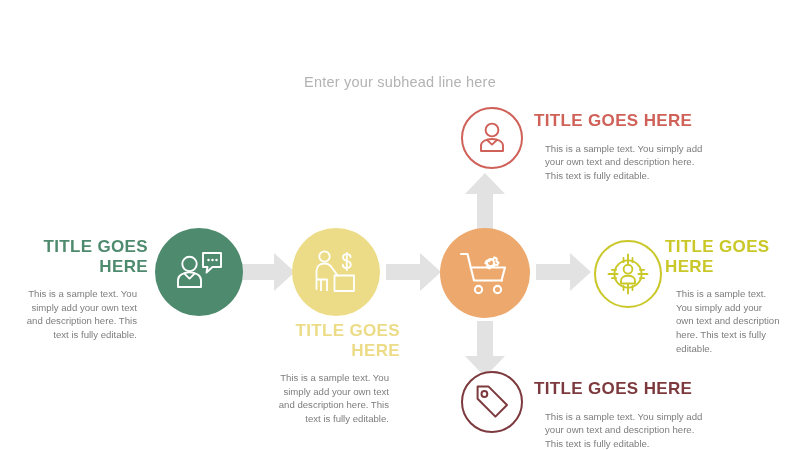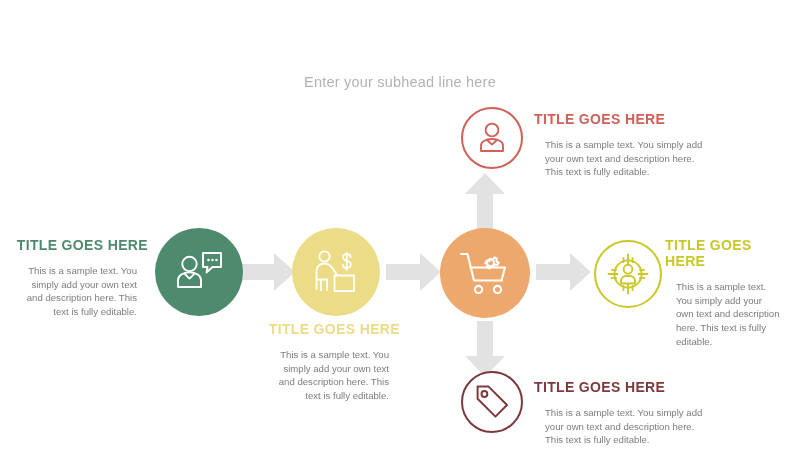--- a/index.html
+++ b/index.html
@@ -34,21 +34,21 @@
 
   .circle svg{display:block;}
 
   
   .arrow{position:absolute;}
   .arrow svg{display:block;}
 
   
   .tblock{position:absolute;}
   .tblock .ttitle{
-    font-size:14px;
+    font-size:17px;
     font-weight:700;
     letter-spacing:.35px;
     margin:0 0 3px 0;
     line-height:1.15;
   }
   .tblock .tbody{
     font-size:9.6px;
     color:#7d7d7d;
     line-height:1.42;
     margin:11px;

